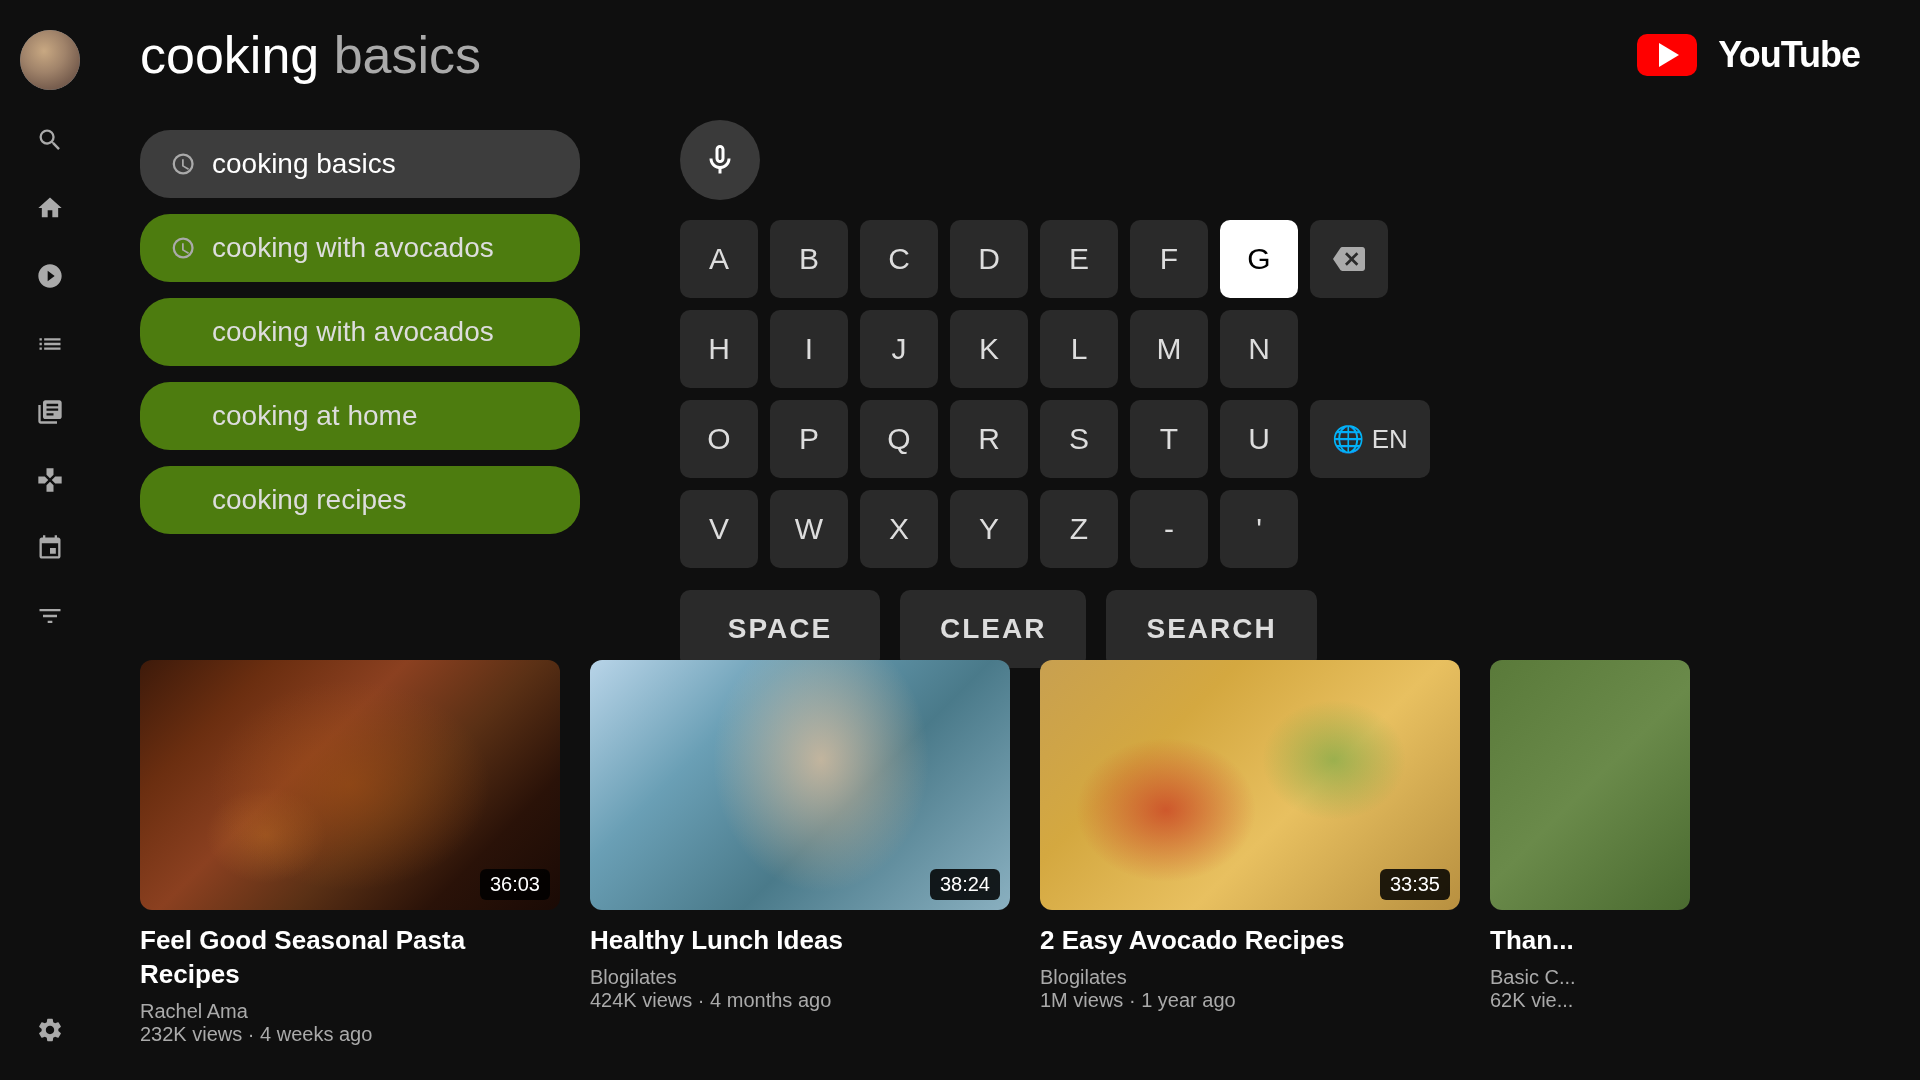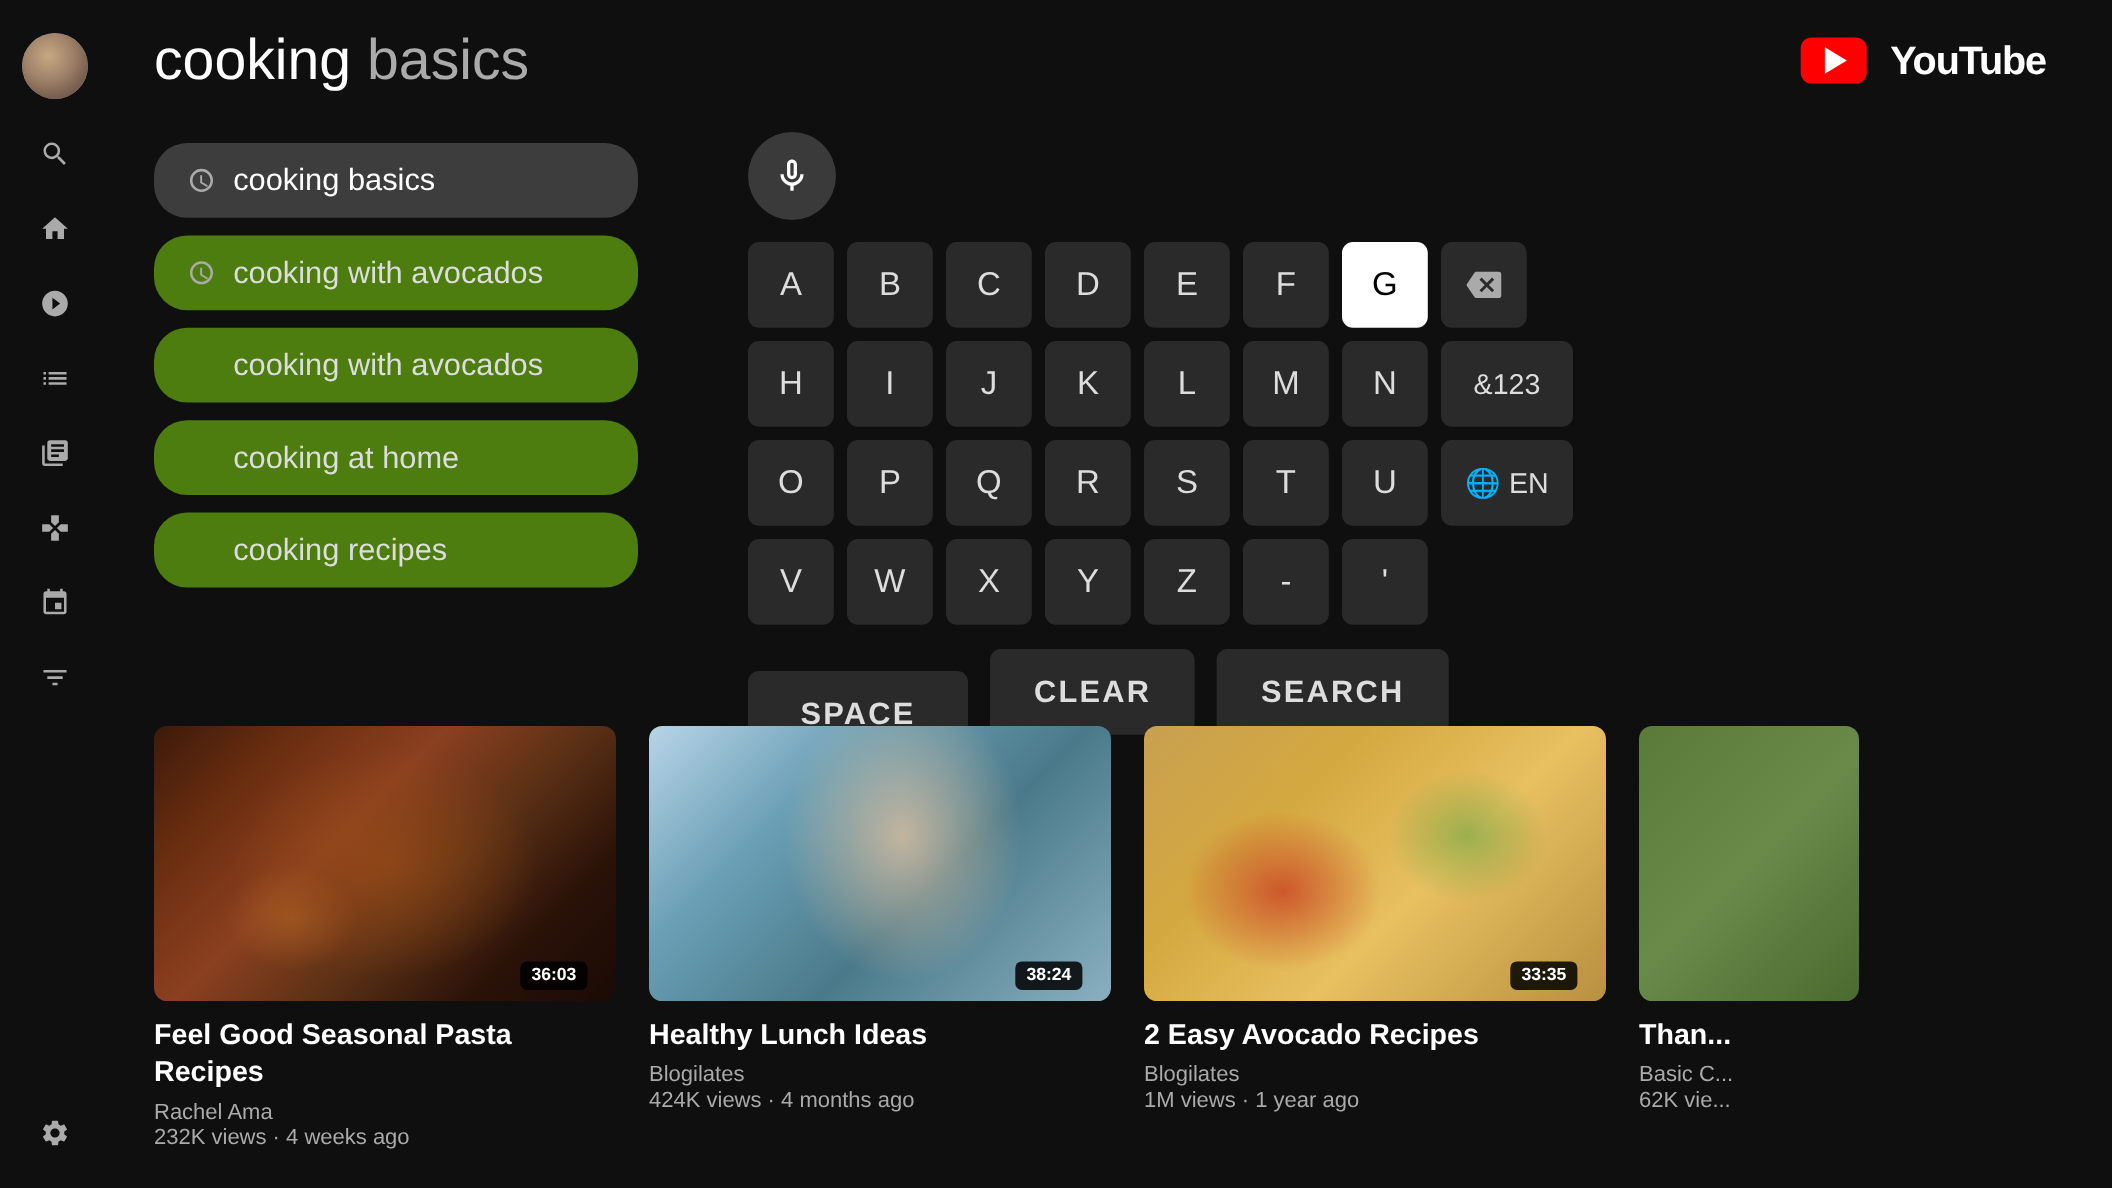--- a/index.html
+++ b/index.html
@@ -236,21 +236,21 @@
       align-items: center;
       justify-content: center;
       font-size: 28px;
       color: #ddd;
       cursor: pointer;
       font-weight: 600;
       padding: 0 40px;
       background: #2a2a2a;
       letter-spacing: 2px;
     }
-    .action-key.space { min-width: 200px; margin-top: 20px; }
+    .action-key.space { min-width: 200px; }
     .action-key.clear { min-width: 180px; padding-left: 40px; }
     .action-key.search { min-width: 200px; }
 
     
     .videos-section {
       position: absolute;
       bottom: 0;
       left: 100px;
       right: 0;
       height: 420px;
@@ -267,27 +267,27 @@
     .video-thumb {
       width: 100%;
       height: 250px;
       border-radius: 12px;
       position: relative;
       overflow: hidden;
     }
     .video-duration {
       position: absolute;
       bottom: 10px;
-      right: 26px;
+      right: 10px;
       background: rgba(0,0,0,0.85);
       color: #fff;
-      font-size: 16px;
+      font-size: 20px;
       padding: 4px 10px;
       border-radius: 6px;
-      font-weight: 700;
+      font-weight: 400;
     }
     .video-info { padding: 14px 0 0; }
     .video-title {
       font-size: 26px;
       font-weight: 600;
       color: #fff;
       line-height: 1.3;
       margin-bottom: 8px;
     }
     .video-meta {
@@ -455,21 +455,20 @@
       </div>
 
       <div class="key-row">
         <div class="key">H</div>
         <div class="key">I</div>
         <div class="key">J</div>
         <div class="key">K</div>
         <div class="key">L</div>
         <div class="key">M</div>
         <div class="key">N</div>
-        <div class="key-wide">&amp;123</div>
       </div>
 
       <div class="key-row">
         <div class="key">O</div>
         <div class="key">P</div>
         <div class="key">Q</div>
         <div class="key">R</div>
         <div class="key">S</div>
         <div class="key">T</div>
         <div class="key">U</div>

